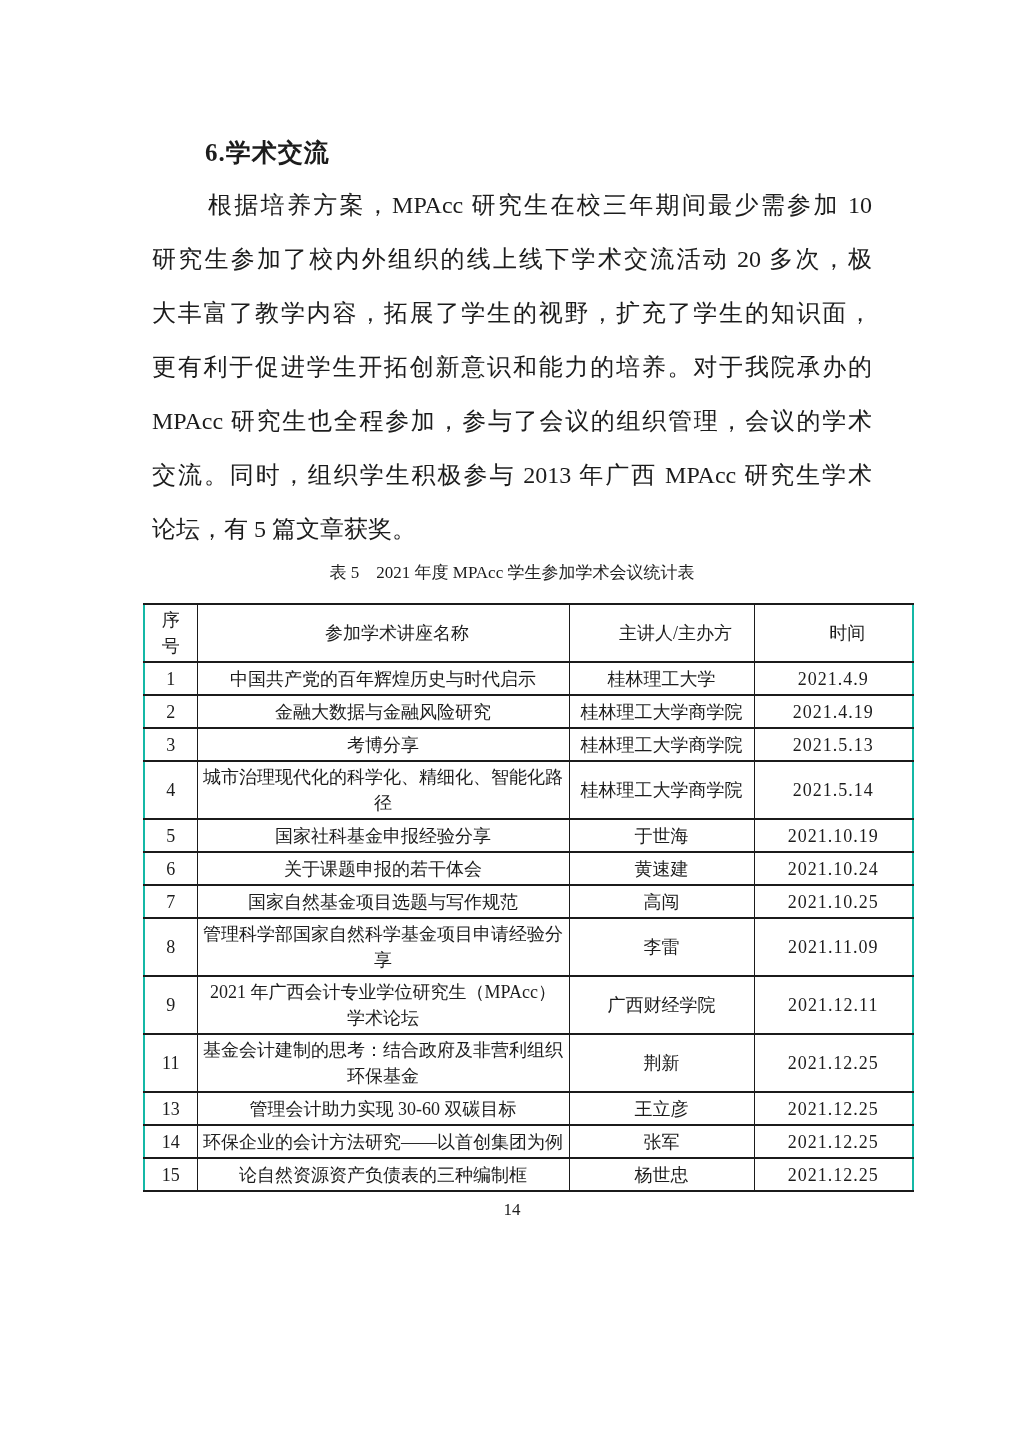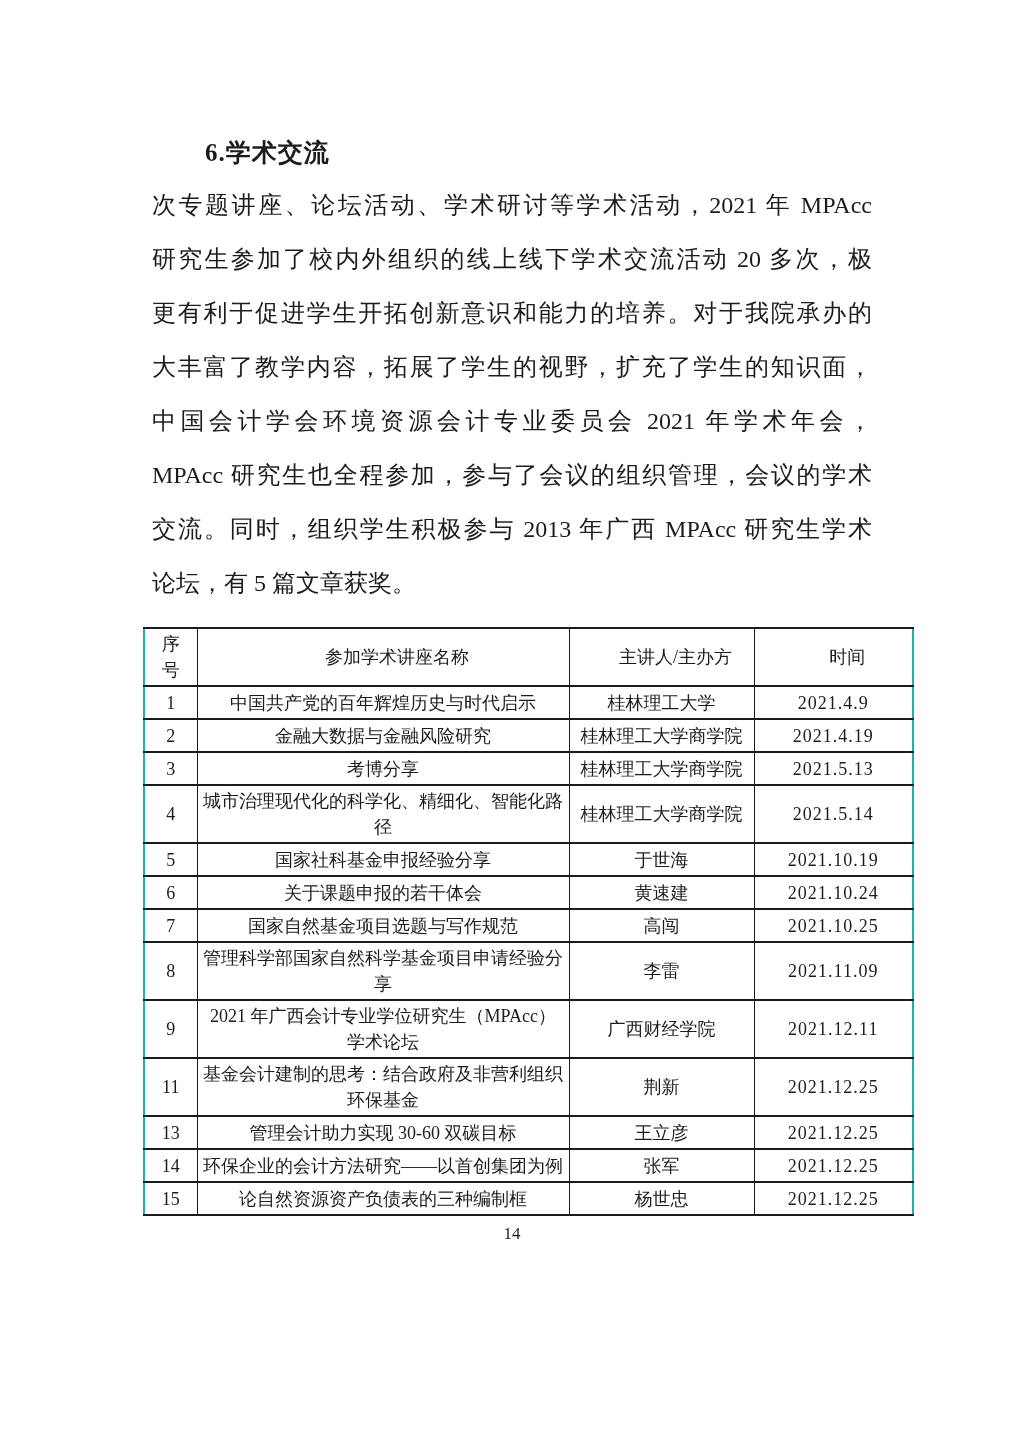--- a/index.html
+++ b/index.html
@@ -85,30 +85,30 @@
   }
 </style>
 </head>
 <body>
 
 <div class="page">
 
   <h2 class="heading">6.学术交流</h2>
 
   <div class="paragraph">
-      <div class="pline">次专题讲座、论坛活动、学术研讨等学术活动，2021 年 MPAcc</div>
+      <div class="pline first">根据培养方案，MPAcc 研究生在校三年期间最少需参加 10</div>
       <div class="pline">研究生参加了校内外组织的线上线下学术交流活动 20 多次，极</div>
+      <div class="pline">大丰富了教学内容，拓展了学生的视野，扩充了学生的知识面，</div>
       <div class="pline">更有利于促进学生开拓创新意识和能力的培养。对于我院承办的</div>
-      <div class="pline">大丰富了教学内容，拓展了学生的视野，扩充了学生的知识面，</div>
-      <div class="pline">中国会计学会环境资源会计专业委员会 2021 年学术年会，</div>
       <div class="pline">MPAcc 研究生也全程参加，参与了会议的组织管理，会议的学术</div>
       <div class="pline">交流。同时，组织学生积极参与 2013 年广西 MPAcc 研究生学术</div>
       <div class="pline last">论坛，有 5 篇文章获奖。</div>
     </div>
 
+  <div class="caption">表 5　2021 年度 MPAcc 学生参加学术会议统计表</div>
 
   <table class="stats">
     <colgroup>
       <col class="col-num">
       <col class="col-name">
       <col class="col-spk">
       <col class="col-date">
     </colgroup>
     <thead>
       <tr>

